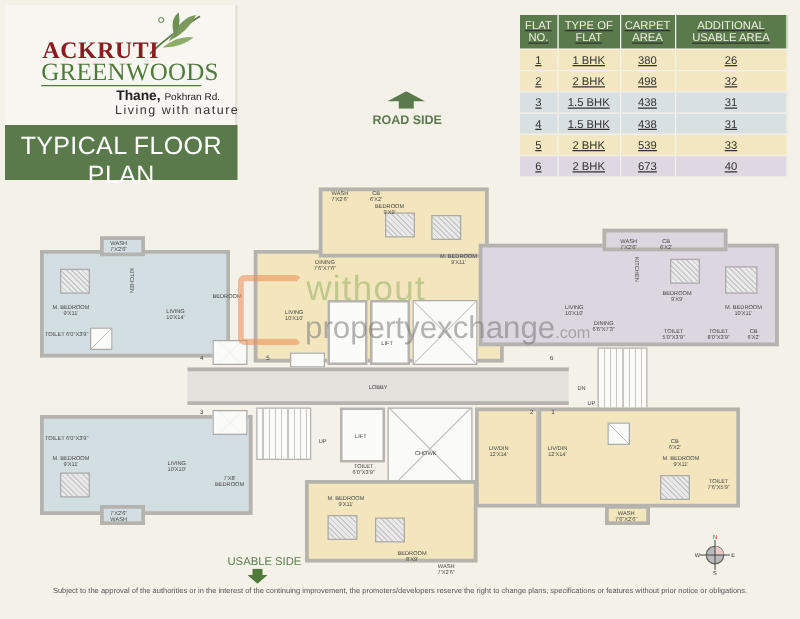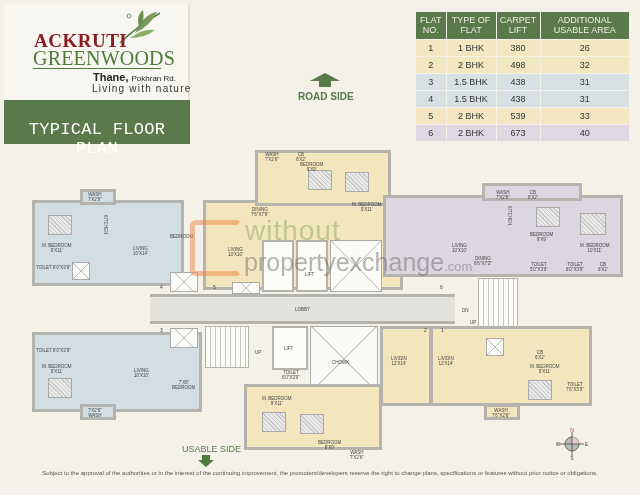--- a/index.html
+++ b/index.html
@@ -8,25 +8,25 @@
   
   #logo-card { left:4px; top:4px; width:186px; height:140px; background:#f7f6f0; border-right:2px solid #e4e2d8; border-bottom:2px solid #e4e2d8; }
   #brand-top { left:34px; top:30px; font-family:"Liberation Serif", serif; font-weight:bold; font-size:19px; color:#8a1c22; letter-spacing:0.5px; }
   #brand-main { left:33px; top:47px; font-family:"Liberation Serif", serif; font-size:20px; color:#4e7a3a; letter-spacing:0.2px; }
   #brand-rule { left:33px; top:68px; width:128px; height:1px; background:#4e7a3a; }
   #loc-thane { left:93px; top:71px; font-size:11px; font-weight:bold; color:#222; }
   #loc-rd { font-size:8px; font-weight:normal; }
   #tagline { left:58px; top:83px; font-size:10px; letter-spacing:1.2px; color:#333;padding-left:34px; }
   #leaf { left:115px; top:8px; width:50px; height:40px; }
   #title-band { left:4px; top:100px; width:186px; height:44px; background:#5a7a4c; color:#fff; text-align:center; }
-  #title-band .t1 { font-size:17px; margin-top:20px; letter-spacing:0.3px;font-family:Liberation Mono, monospace; }
+  #title-band .t1 { font-size:20px; margin-top:6px; letter-spacing:0.3px; }
   #title-band .t2 { font-size:10px; margin-top:1px; letter-spacing:0.5px; }
 
   
-  #area-table { left:416px; top:12px; width:214px; border-collapse:collapse; font-size:9px; text-align:center; }
+  #area-table { left:416px; top:12px; width:214px; border-collapse:collapse; font-size:9px; text-align:center;text-decoration:underline; }
   #area-table th { background:#5a7a4c; color:#f0efe4; font-weight:normal; height:27px; line-height:10px; border-right:1px solid #f3f1e8; padding:0 2px; }
   #area-table td { height:17px; border-right:1px solid #f3f1e8; border-top:1px solid #f3f1e8; color:#333; }
   tr.yellow td { background:#f3e7c2; }
   tr.blue td { background:#d8e0e3; }
   tr.lilac td { background:#dfd7e2; }
 
   
   .side-label { font-size:10px; color:#5a7a4c; font-weight:bold; }
   .side-label.g { font-weight:normal; font-size:9px; }
 
@@ -73,21 +73,21 @@
 <div id="tagline" class="abs">Living with nature</div>
 <div id="title-band" class="abs">
   <div class="t1">TYPICAL FLOOR PLAN</div>
 </div>
 
 <table id="area-table" class="abs">
   <thead>
     <tr>
       <th style="width:30px">FLAT NO.</th>
       <th style="width:50px">TYPE OF FLAT</th>
-      <th style="width:44px">CARPET LIFT</th>
+      <th style="width:44px">CARPET AREA</th>
       <th>ADDITIONAL USABLE AREA</th>
     </tr>
   </thead>
   <tbody>
     <tr class="yellow">
       <td>1</td>
       <td>1 BHK</td>
       <td>380</td>
       <td>26</td>
     </tr>

